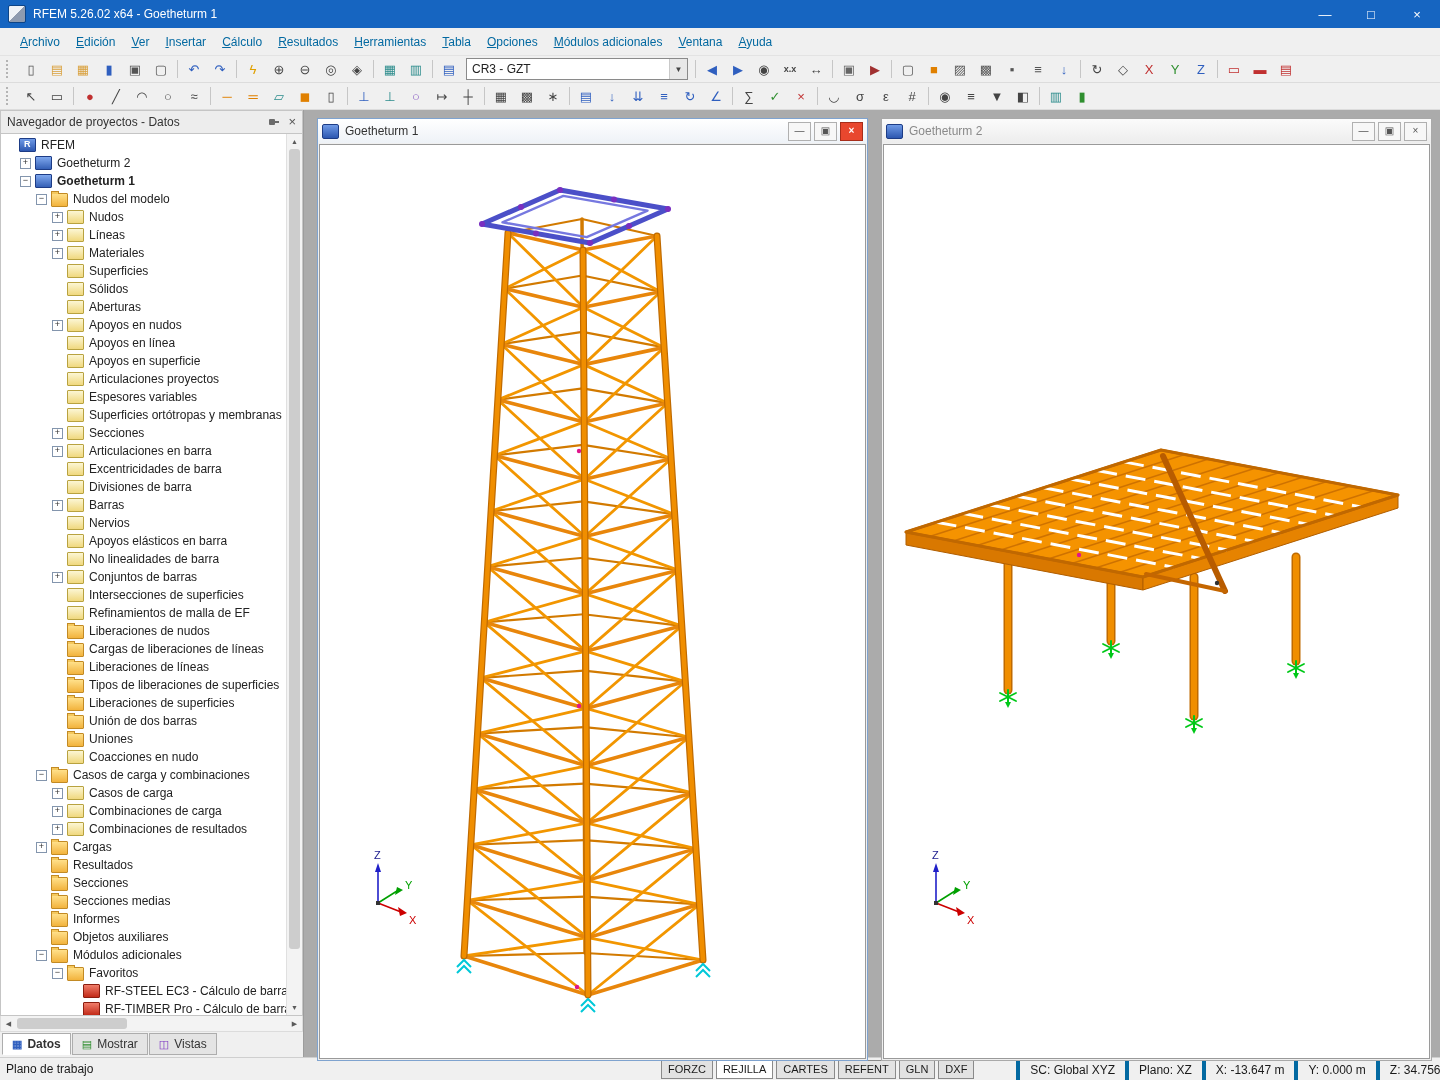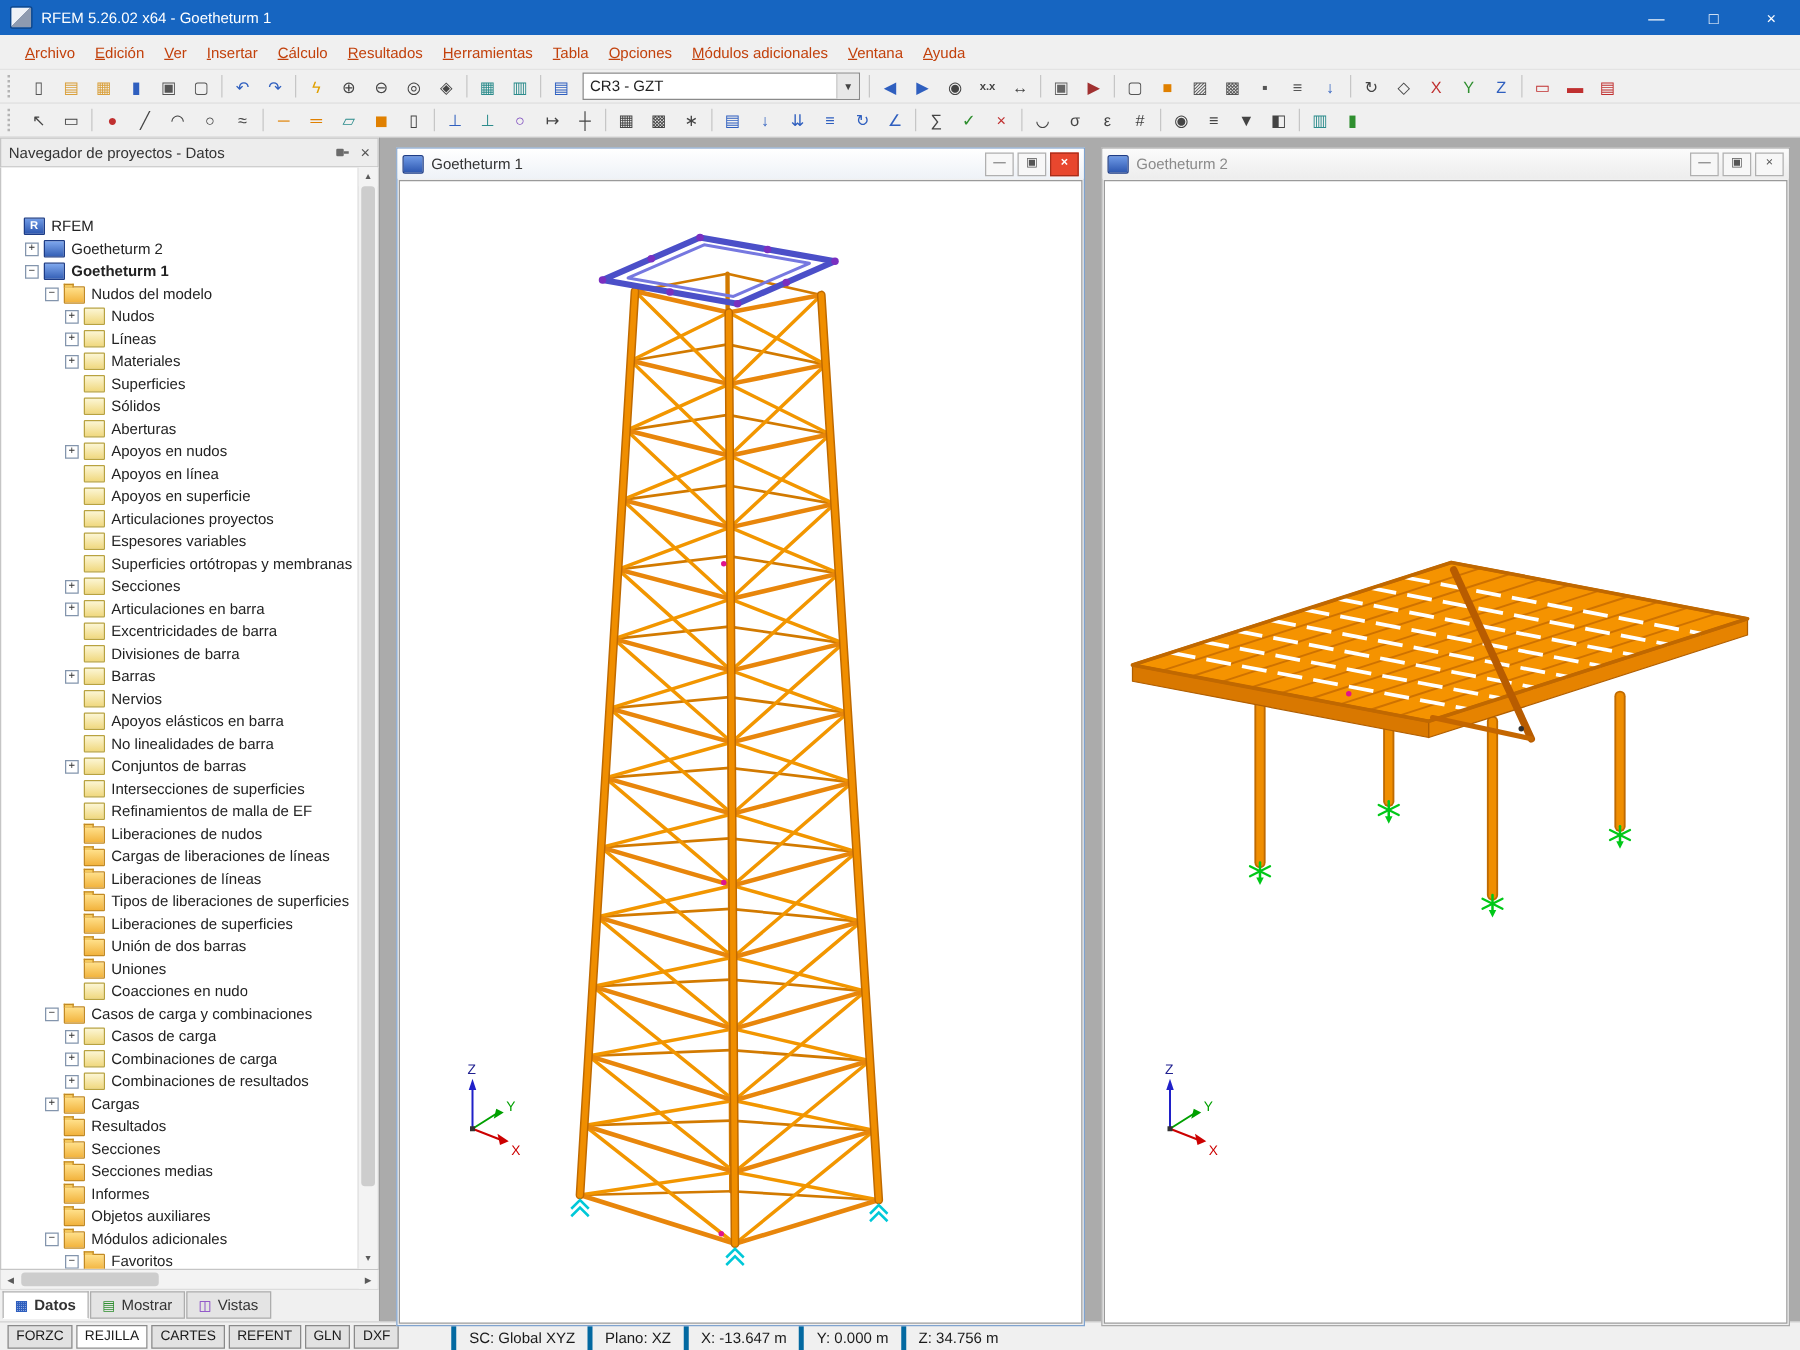--- a/index.html
+++ b/index.html
@@ -7,41 +7,41 @@
        font-family:"Liberation Sans",sans-serif;font-size:12px;color:#222;
        display:flex;flex-direction:column;user-select:none;}
   
   .titlebar{height:28px;flex:none;background:#1665c1;color:#fff;display:flex;align-items:center;padding-left:8px;gap:7px;}
   .app-icon{width:16px;height:16px;border-radius:2px;background:linear-gradient(135deg,#eef2f7 48%,#8e9bb0 48%);border:1px solid #0d4487;flex:none;}
   .title-text{font-size:12px;}
   .win-controls{margin-left:auto;display:flex;height:100%;}
   .win-btn{width:46px;height:100%;display:flex;align-items:center;justify-content:center;font-size:13px;color:#fff;}
   
   .menubar{height:27px;flex:none;display:flex;align-items:center;background:#f0f0f0;padding-left:12px;border-bottom:1px solid #e3e3e3;}
-  .menu-item{display:block;padding:5px 8px;color:#c2410c;}
+  .menu-item{display:block;padding:5px 8px;color:#0369a1;}
   .menu-item::first-letter{text-decoration:underline;}
   
   .toolbar{height:26px;flex:none;display:flex;align-items:center;background:#f0f0f0;padding:0 4px;border-bottom:1px solid #dcdcdc;}
   .grip{width:5px;height:18px;border-left:2px dotted #b4b4b4;margin:0 5px 0 2px;flex:none;}
   .tbtn{width:24px;height:22px;flex:none;display:flex;align-items:center;justify-content:center;border:1px solid transparent;border-radius:2px;font-size:13px;line-height:1;}
   .tbtn span{pointer-events:none;}
   .tsep{width:1px;height:18px;background:#c6c6c6;margin:0 3px;flex:none;}
   .combo{display:flex;align-items:center;height:20px;width:215px;flex:none;border:1px solid #8a8a8a;background:#fff;margin:0 4px;padding-left:5px;font-size:12px;}
   .combo .combo-arrow{margin-left:auto;width:17px;height:100%;display:flex;align-items:center;justify-content:center;font-size:8px;color:#444;background:#e8e8e8;border-left:1px solid #c9c9c9;}
   
   .main{flex:1;display:flex;min-height:0;}
   .navigator{width:303px;flex:none;background:#f0f0f0;border-right:1px solid #9c9c9c;display:flex;flex-direction:column;min-height:0;}
   .nav-header{height:22px;flex:none;display:flex;align-items:center;padding:0 6px;background:#ededed;border:1px solid #c5c5c5;color:#333;}
   .nav-hbtns{margin-left:auto;display:flex;align-items:center;gap:8px;}
   .pin{position:relative;width:12px;height:12px;display:inline-block;}
   .pin::before{content:"";position:absolute;left:1px;top:3px;width:6px;height:6px;background:#6b6b6b;border-radius:1px;}
   .pin::after{content:"";position:absolute;left:7px;top:5px;width:4px;height:2px;background:#6b6b6b;}
   .nav-x{font-size:13px;color:#555;line-height:10px;}
   .tree-wrap{flex:1;display:flex;min-height:0;background:#fff;border:1px solid #c5c5c5;border-top:none;}
-  .tree{flex:1;overflow:hidden;padding-top:2px;margin-top:36px;}
+  .tree{flex:1;overflow:hidden;padding-top:2px;}
   .tree-row{height:18px;display:flex;align-items:center;white-space:nowrap;overflow:hidden;}
   .indent{flex:none;}
   .expander{width:9px;height:9px;flex:none;border:1px solid #8395ad;background:#fff;color:#333;font-size:9px;line-height:7px;text-align:center;margin-right:4px;}
   .exp-blank{width:15px;flex:none;}
   .ticon{width:15px;height:12px;flex:none;margin-right:5px;border-radius:1px;position:relative;}
   .ticon.rfem{background:linear-gradient(180deg,#6f9ae6,#2d57b0);border:1px solid #1d3c86;}
   .ticon.rfem::after{content:"R";position:absolute;left:4px;top:0px;color:#fff;font-size:9px;font-weight:bold;}
   .ticon.model{background:linear-gradient(180deg,#7fa8ee,#3560b6);border:1px solid #1d3c86;}
   .ticon.folder{background:linear-gradient(#ffe08a,#f2b33d);border:1px solid #c28a24;margin-top:2px;}
   .ticon.folder::before{content:"";position:absolute;top:-3px;left:-1px;width:6px;height:2px;background:#f5c95e;border:1px solid #c28a24;border-bottom:none;}
@@ -934,20 +934,21 @@
               <text x="48" y="714" fill="#202090" font-size="11" font-family="&quot;Liberation Sans&quot;,sans-serif">Z</text>
               <text x="79" y="744" fill="#00A000" font-size="11" font-family="&quot;Liberation Sans&quot;,sans-serif">Y</text>
               <text x="83" y="779" fill="#CC0000" font-size="11" font-family="&quot;Liberation Sans&quot;,sans-serif">X</text>
             </svg>
         </div>
       </div>
     </div>
   </div>
 
   <div class="statusbar">
+    <span class="sb-left">Plano de trabajo</span>
     <span class="sb-toggles" id="sb-toggles">
         <span class="sb-toggle">FORZC</span>
         <span class="sb-toggle pressed">REJILLA</span>
         <span class="sb-toggle">CARTES</span>
         <span class="sb-toggle">REFENT</span>
         <span class="sb-toggle">GLN</span>
         <span class="sb-toggle">DXF</span>
       </span>
     <span class="sb-fields" id="sb-fields">
         <span class="sb-field">SC: Global XYZ</span>

